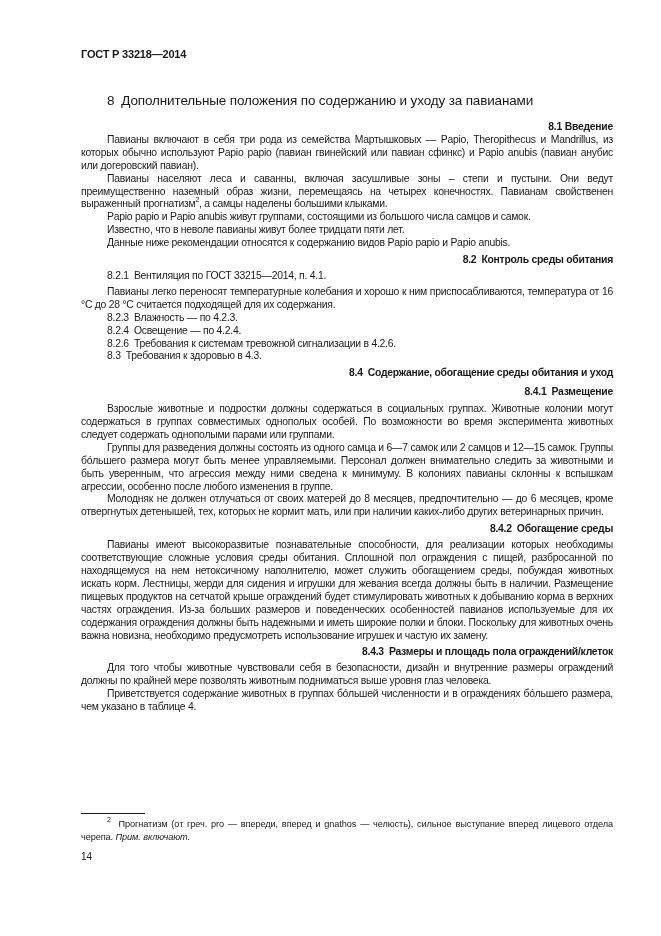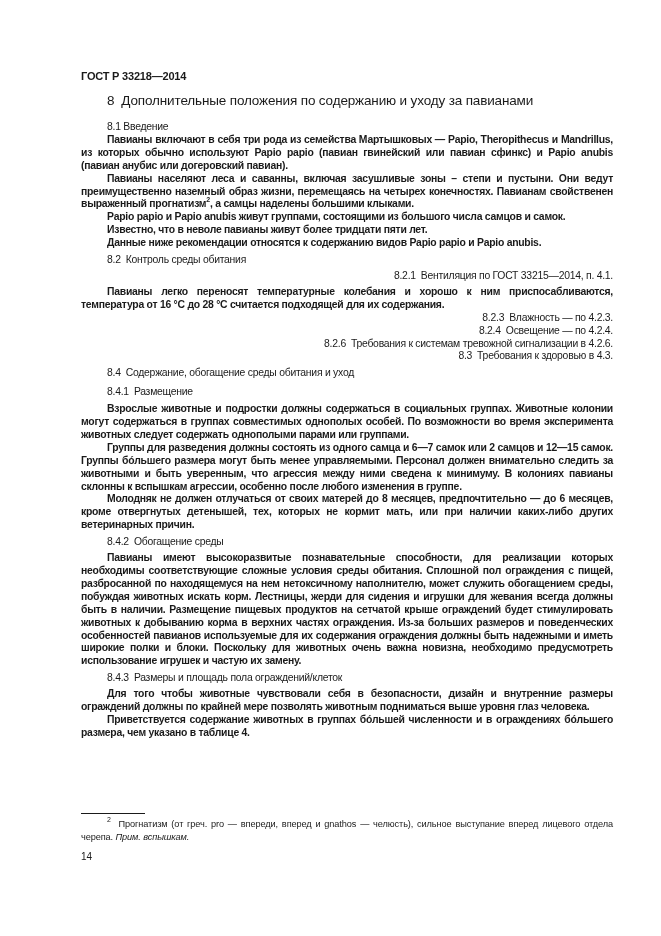--- a/index.html
+++ b/index.html
@@ -1,25 +1,25 @@
 <!DOCTYPE html>
 <html><head>
 <meta charset="utf-8">
 <style>
   html, body { margin: 0; padding: 0; background: #ffffff; }
   body { width: 661px; height: 936px; position: relative; overflow: hidden;
          font-family: "Liberation Sans", "DejaVu Sans", sans-serif; color: #1a1a1a; }
-  .hdr { position: absolute; left: 81px; top: 70px; font-size: 11px; font-weight: bold; letter-spacing: -0.2px; }
+  .hdr { position: absolute; left: 81px; top: 48px; font-size: 11px; font-weight: bold; letter-spacing: -0.2px; }
   .h1 { position: absolute; left: 107px; top: 93px; font-size: 13.5px; font-weight: normal; letter-spacing: -0.15px; white-space: nowrap; }
   .h1 .num { margin-right: 7px; }
   .content { position: absolute; left: 81px; top: 121px; width: 532px; font-size: 10.4px; line-height: 12.9px; letter-spacing: -0.25px; }
-  .content p { margin: 0; text-align: justify; text-indent: 26px; font-weight: bold; }
+  .content p { margin: 0; text-align: justify; text-indent: 26px; }
   .content p.last-left { text-align-last: left; }
-  .content .h2 { margin: 3px 0 1px 26px; font-weight: normal; text-indent: 0; }
-  .content .item { margin: 0 0 0 26px; text-indent: 0; text-align: right; }
+  .content .h2 { margin: 3px 0 1px 26px; font-weight: bold; text-indent: 0; text-align: right; }
+  .content .item { margin: 0 0 0 26px; text-indent: 0; text-align: left; }
   .content .item .n { margin-right: 5px; }
   .content .h2 .n { margin-right: 5px; }
   .content .h2.gap { margin-top: 4px; margin-bottom: 3px; }
   sup { font-size: 7px; line-height: 0; position: relative; top: -1px; vertical-align: super; }
   .fn-rule { position: absolute; left: 81px; top: 813px; width: 64px; height: 0; border-top: 1px solid #1a1a1a; }
   .footnote { position: absolute; left: 81px; top: 818px; width: 532px; font-size: 9.2px; line-height: 12.5px; letter-spacing: -0.1px; }
   .footnote p { margin: 0; text-indent: 26px; text-align: justify; text-align-last: left; }
   .footnote em { font-style: italic; }
   .pagenum { position: absolute; left: 81px; top: 851px; font-size: 10px; }
 </style>
@@ -72,16 +72,16 @@
 
   <div class="h2 gap">
     <span class="n">8.4.3</span><span>Размеры и площадь пола ограждений/клеток</span>
   </div>
   <p class="last-left">Для того чтобы животные чувствовали себя в безопасности, дизайн и внутренние размеры ограждений должны по крайней мере позволять животным подниматься выше уровня глаз человека.</p>
   <p class="last-left">Приветствуется содержание животных в группах бóльшей численности и в ограждениях бóльшего размера, чем указано в таблице 4.</p>
 </div>
 
 <div class="fn-rule"></div>
 <div class="footnote">
-  <p><sup>2</sup>&nbsp;&nbsp;<span>Прогнатизм (от греч. pro — впереди, вперед и gnathos — челюсть), сильное выступание вперед лицевого отдела черепа. </span><em>Прим. вспышкам.</em></p>
+  <p><sup>2</sup>&nbsp;&nbsp;<span>Прогнатизм (от греч. pro — впереди, вперед и gnathos — челюсть), сильное выступание вперед лицевого отдела черепа. </span><em>Прим. включают.</em></p>
 </div>
 
 <div class="pagenum">14</div>
 
 </body></html>

